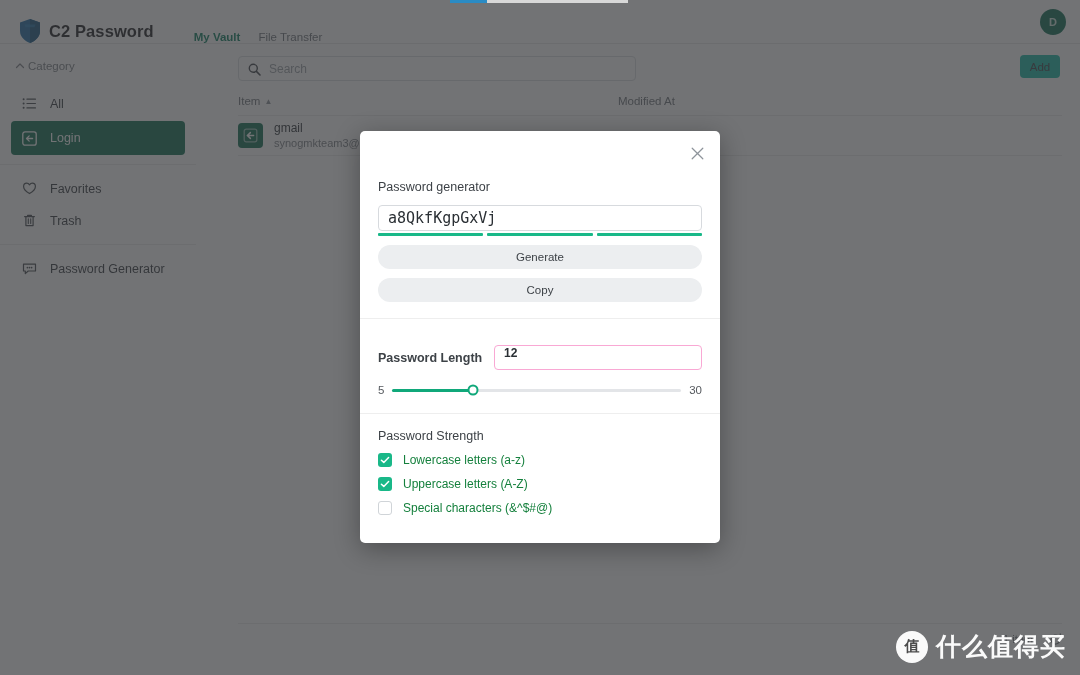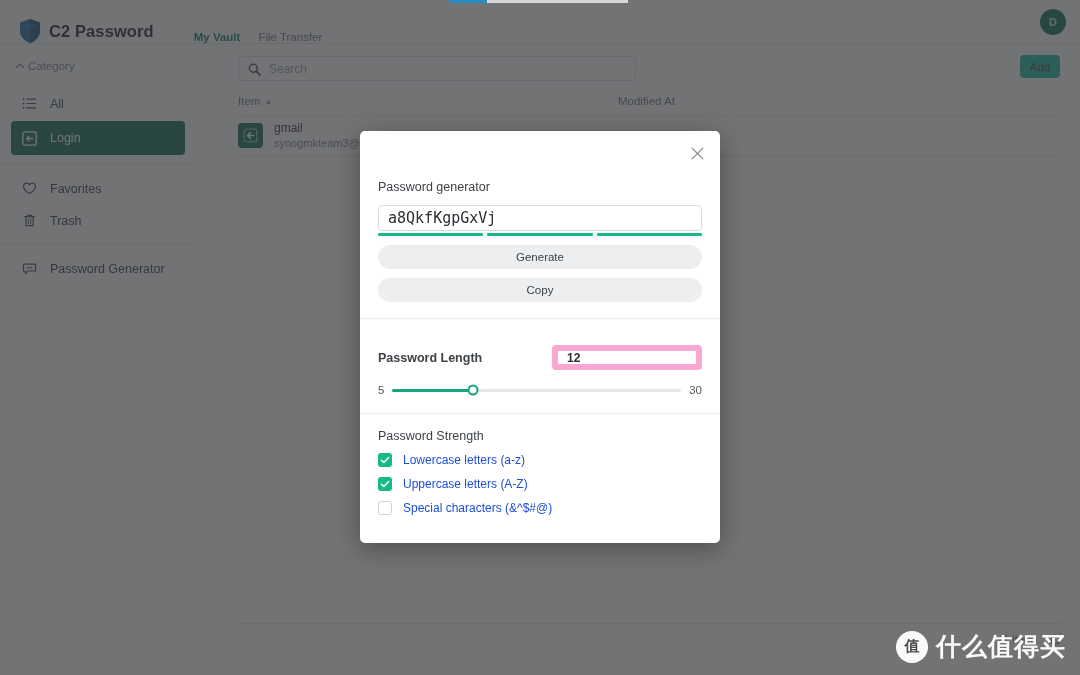--- a/index.html
+++ b/index.html
@@ -131,22 +131,22 @@
   .seg { height: 3px; flex: 1; border-radius: 1px; }
   .btn {
     height: 24px; border-radius: 12px; background: #eceef0; margin-top: 9px;
     display:flex; align-items:center; justify-content:center;
     font-size: 11.5px; color: #3d4247; cursor: pointer;
   }
   .divider { height: 1px; background: #eeeeee; }
   .len-row { display:flex; align-items:center; margin-top: 26px; font-weight: bold; }
   .len-label { font-size: 12.5px; color:#3d4247; flex: 0 0 auto; }
   .len-input {
-    margin-left: auto; width: 150px; height: 25px;
-    border: 6px solid #f9a8d4; border-radius: 4px;
+    margin-left: auto; width: 208px; height: 25px;
+    border: 1px solid #f9a8d4; border-radius: 4px;
     display:flex; padding-left: 9px;
     font-size: 12px; color: #2a2f34;
   }
   .slider-row { display:flex; align-items:center; margin-top: 14px; gap: 8px; }
   .slider-min, .slider-max { font-size: 11.5px; color:#55595e; }
   .slider-track {
     position: relative; flex: 1; height: 3px; background: #e3e5e8; border-radius: 2px;
     cursor: pointer;
   }
   .slider-fill { position:absolute; left:0; top:0; height:3px; background:#10a87a; border-radius:2px; }
@@ -156,21 +156,21 @@
   }
   .strength-title { margin-top: 15px; font-size: 12.5px; color:#3d4247; }
   .cb-row { display:flex; align-items:center; gap: 11px; margin-top: 10px; cursor:pointer; }
   .cb {
     width: 14px; height: 14px; border-radius: 3px; flex:0 0 14px;
     display:flex; align-items:center; justify-content:center;
   }
   .cb.on { background: #19b888; }
   .cb.off { background:#fff; border: 1px solid #d0d4d8; }
   .cb svg { width: 10px; height: 10px; display:block; }
-  .cb-label { font-size: 12px; color: #1d4ed8; }
+  .cb-label { font-size: 12px; color: #15803d; }
 
   
   .watermark {
     position: absolute; right: 14px; bottom: 12px; z-index: 50;
     display: flex; align-items: center; gap: 8px; opacity: .97;
   }
   .wm-logo {
     width: 32px; height: 32px; border-radius: 50%; background:#ffffff;
     display:flex; align-items:center; justify-content:center;
     font-size: 15px; color: #4a4a4a; font-weight: 700;

